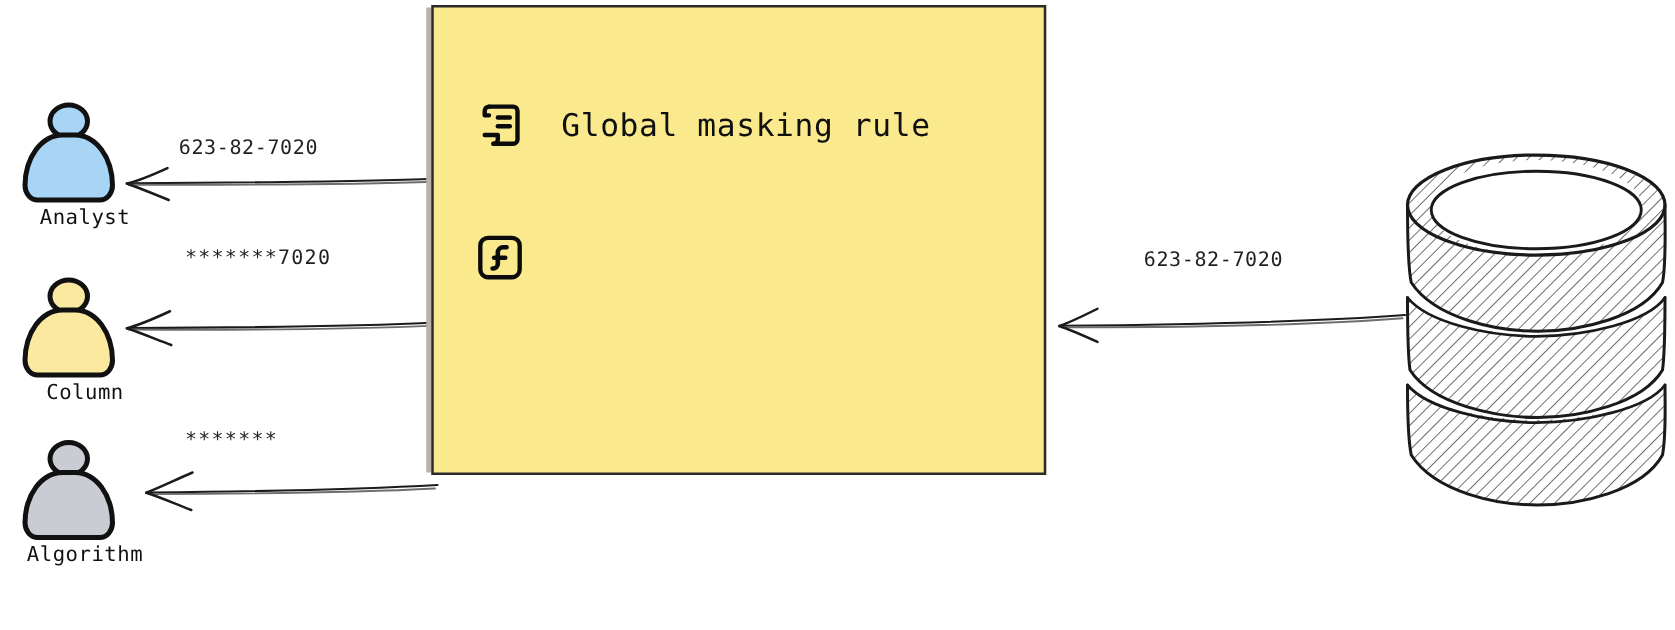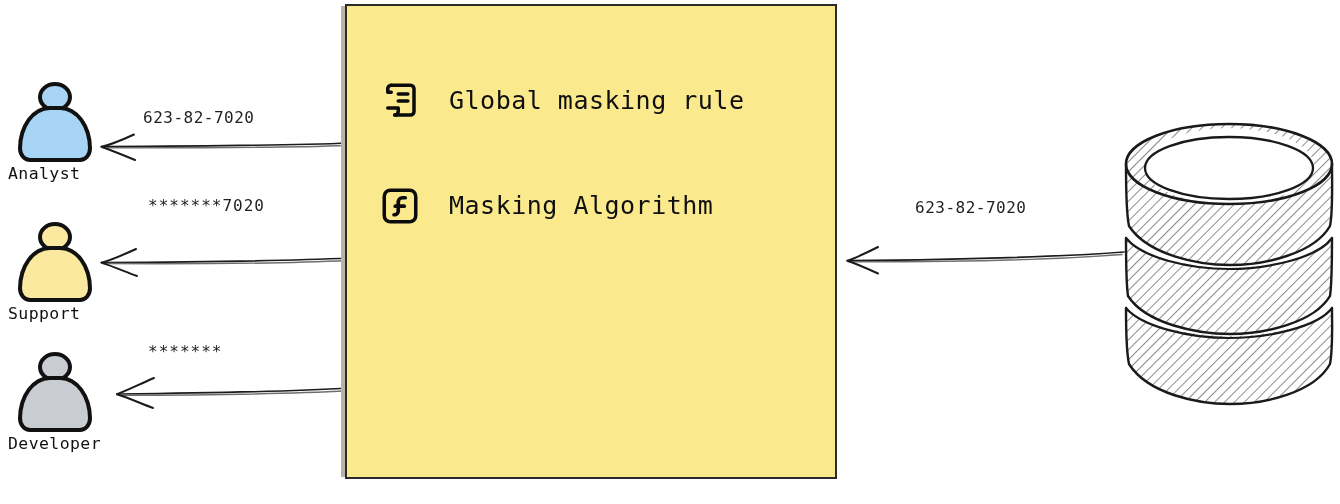--- a/index.html
+++ b/index.html
@@ -9,21 +9,21 @@
   }
   #canvas{
     position:relative;
     width:1340px;
     height:504px;
     background:#ffffff;
     overflow:hidden;
   }
 
   
-  .actor{position:absolute;width:120px;text-align:left;}
+  .actor{position:absolute;width:120px;text-align:center;}
   .actor .avatar{position:relative;width:78px;height:80px;margin-left:8px;}
   .actor .head{
     position:absolute;left:22px;top:0;width:34px;height:30px;
     border:4px solid #111;border-radius:50%;box-sizing:border-box;
   }
   .actor .body{
     position:absolute;left:2px;top:24px;width:74px;height:56px;
     border:4px solid #111;box-sizing:border-box;
     border-radius:50% 50% 14px 14px / 88% 88% 16px 16px;
     border-bottom-width:4px;
@@ -43,21 +43,21 @@
     letter-spacing:.5px;
     color:#1f1f1f;
     white-space:nowrap;
   }
   .arrow-label.stars{letter-spacing:1px;}
 
   
   #policy-card{
     position:absolute;
     left:345px;top:4px;
-    width:492px;height:475px;
+    width:492px;height:376px;
     background:#fae98d;
     border:2px solid #2a2a2a;
     box-sizing:border-box;
     box-shadow:-6px 0 0 -2px #b9b2a6;
   }
   .card-list{
     position:absolute;
     left:30px;top:42px;
     width:440px;
   }
@@ -104,39 +104,39 @@
       <path d="M38 4.5 C26 10 16 14.5 5.5 16.8" fill="none" stroke="#1b1b1b" stroke-width="2" stroke-linecap="round"></path>
       <path d="M5.5 16.8 C17 21 28 25.5 39 30" fill="none" stroke="#1b1b1b" stroke-width="2" stroke-linecap="round"></path>
     </svg>
   </div>
 
   <div class="actor" style="left:8px;top:222px;">
     <div class="avatar">
       <div class="head" id="support-head" style="background: rgb(251, 233, 160);"></div>
       <div class="body" id="support-body" style="background: rgb(251, 233, 160);"></div>
     </div>
-    <div class="caption">Support</div>
+    <div class="caption">Column</div>
   </div>
 
   <div class="arrow-label stars" style="left:148px;top:196px;">*******7020</div>
   <div class="arrow" style="left:96px;top:244px;">
     <svg width="256" height="36" viewBox="0 0 256 36">
       <path d="M254 14 C190 17 118 18 8 18.5" fill="none" stroke="#1b1b1b" stroke-width="1.7" stroke-linecap="round"></path>
       <path d="M252 16.5 C188 19.5 116 20.2 7 19.6" fill="none" stroke="#6e6e6e" stroke-width="1.5" stroke-linecap="round"></path>
       <path d="M40 5 C27 11 16 16 5.5 18.6" fill="none" stroke="#1b1b1b" stroke-width="2" stroke-linecap="round"></path>
       <path d="M5.5 18.6 C17 22.5 29 27.5 41 32" fill="none" stroke="#1b1b1b" stroke-width="2" stroke-linecap="round"></path>
     </svg>
   </div>
 
   <div class="actor" style="left:8px;top:352px;">
     <div class="avatar">
       <div class="head" id="developer-head" style="background: rgb(201, 204, 211);"></div>
       <div class="body" id="developer-body" style="background: rgb(201, 204, 211);"></div>
     </div>
-    <div class="caption">Developer</div>
+    <div class="caption">Algorithm</div>
   </div>
 
   <div class="arrow-label stars" style="left:148px;top:342px;">*******</div>
   <div class="arrow" style="left:110px;top:374px;">
     <svg width="242" height="38" viewBox="0 0 242 38">
       <path d="M240 14 C180 17.5 110 19 10 20" fill="none" stroke="#1b1b1b" stroke-width="1.7" stroke-linecap="round"></path>
       <path d="M238 16.8 C178 20 108 21 9 21.2" fill="none" stroke="#6e6e6e" stroke-width="1.5" stroke-linecap="round"></path>
       <path d="M44 4 C30 10 18 16 7 20.2" fill="none" stroke="#1b1b1b" stroke-width="2" stroke-linecap="round"></path>
       <path d="M7 20.2 C19 24 31 29.5 43 34" fill="none" stroke="#1b1b1b" stroke-width="2" stroke-linecap="round"></path>
     </svg>
@@ -160,21 +160,20 @@
 
 
       <div class="card-item">
         <span class="ico">
           <svg width="42" height="42" viewBox="0 0 24 24" fill="none" stroke="#0b0b0b" stroke-width="2" stroke-linecap="round" stroke-linejoin="round">
             <rect x="3" y="3" width="18" height="18" rx="3.5"></rect>
             <path d="M15 7.3h-1.6a2.4 2.4 0 0 0-2.4 2.4v5.1a2.2 2.2 0 0 1-2.2 2.2H8.6" stroke-width="2.1"></path>
             <line x1="9.3" y1="12.1" x2="14.4" y2="12.1" stroke-width="2.1"></line>
           </svg>
         </span>
-        <span class="txt">Masking Algorithm</span>
       </div>
 
 
     </div>
   </div>
 
   <div class="arrow-label" style="left:915px;top:198px;">623-82-7020</div>
   <div class="arrow" style="left:842px;top:242px;">
     <svg width="284" height="36" viewBox="0 0 284 36">
       <path d="M282 10 C215 15 130 17.5 8 18.6" fill="none" stroke="#1b1b1b" stroke-width="1.7" stroke-linecap="round"></path>

